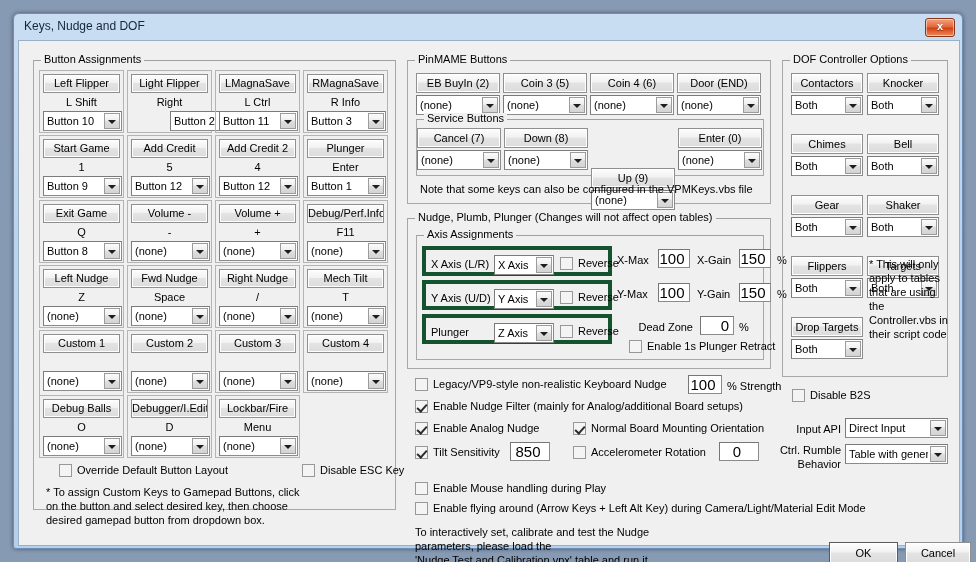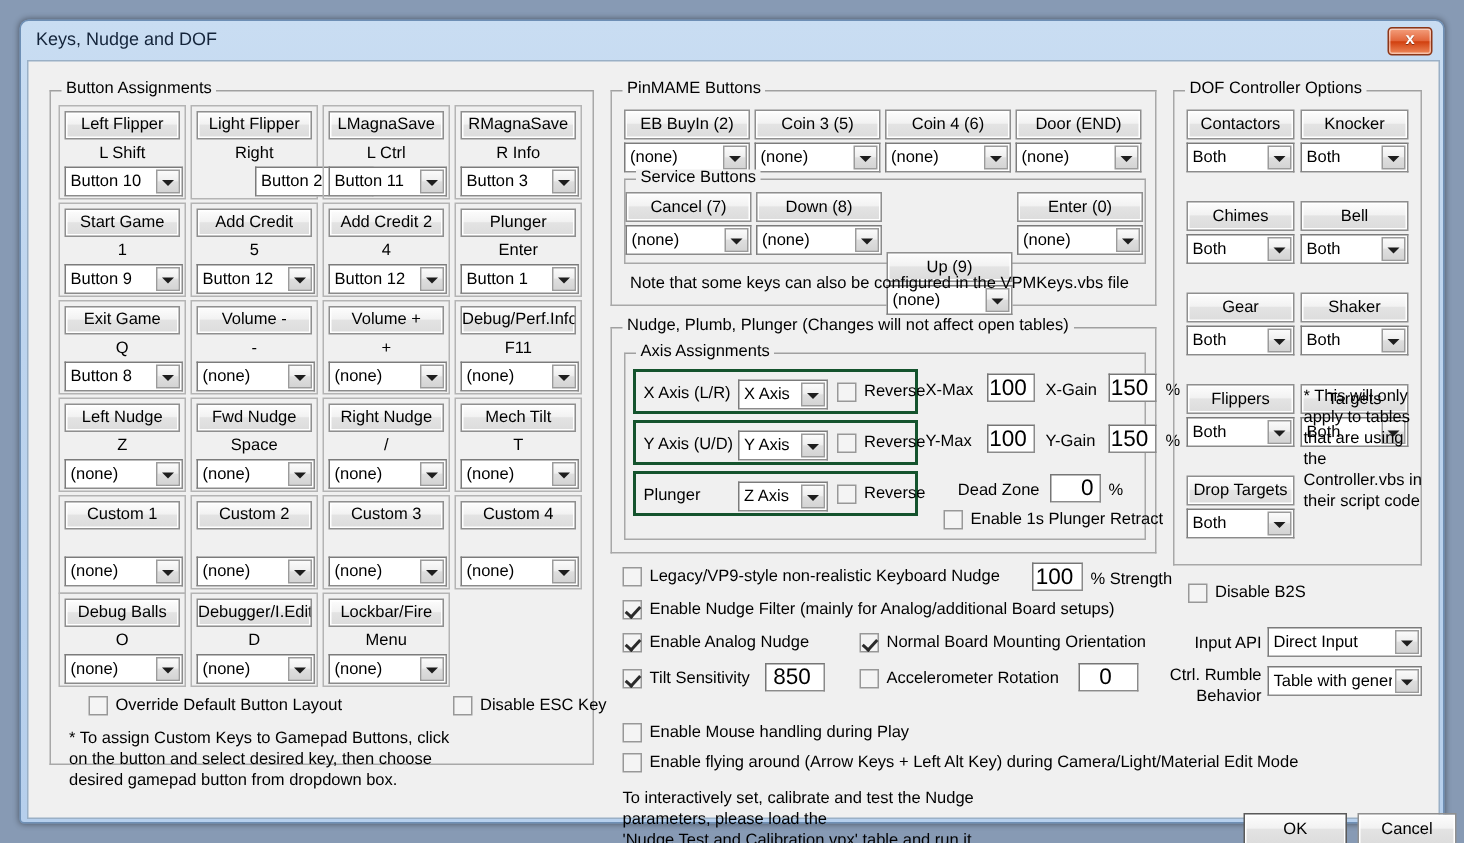--- a/index.html
+++ b/index.html
@@ -143,21 +143,21 @@
     box-sizing:border-box;height:19px;line-height:17px;
     font-size:15px;text-align:right;padding-right:4px;
     overflow:hidden;white-space:nowrap;
     cursor:text;
   }
   .lab{position:absolute;font-size:11px;white-space:nowrap;line-height:14px;}
   .lab.r{text-align:right;}
   .note{position:absolute;font-size:11px;line-height:14px;white-space:pre-line;}
   
   .axisrow{
-    position:absolute;border:2px solid #14532d;box-sizing:border-box;height:30px;
+    position:absolute;border:4px solid #14532d;box-sizing:border-box;height:30px;
   }
 </style>
 </head>
 <body>
 
 <div id="window">
 
   <div id="titlebar">
     <div id="title-text">Keys, Nudge and DOF</div>
     <div id="close-btn">

